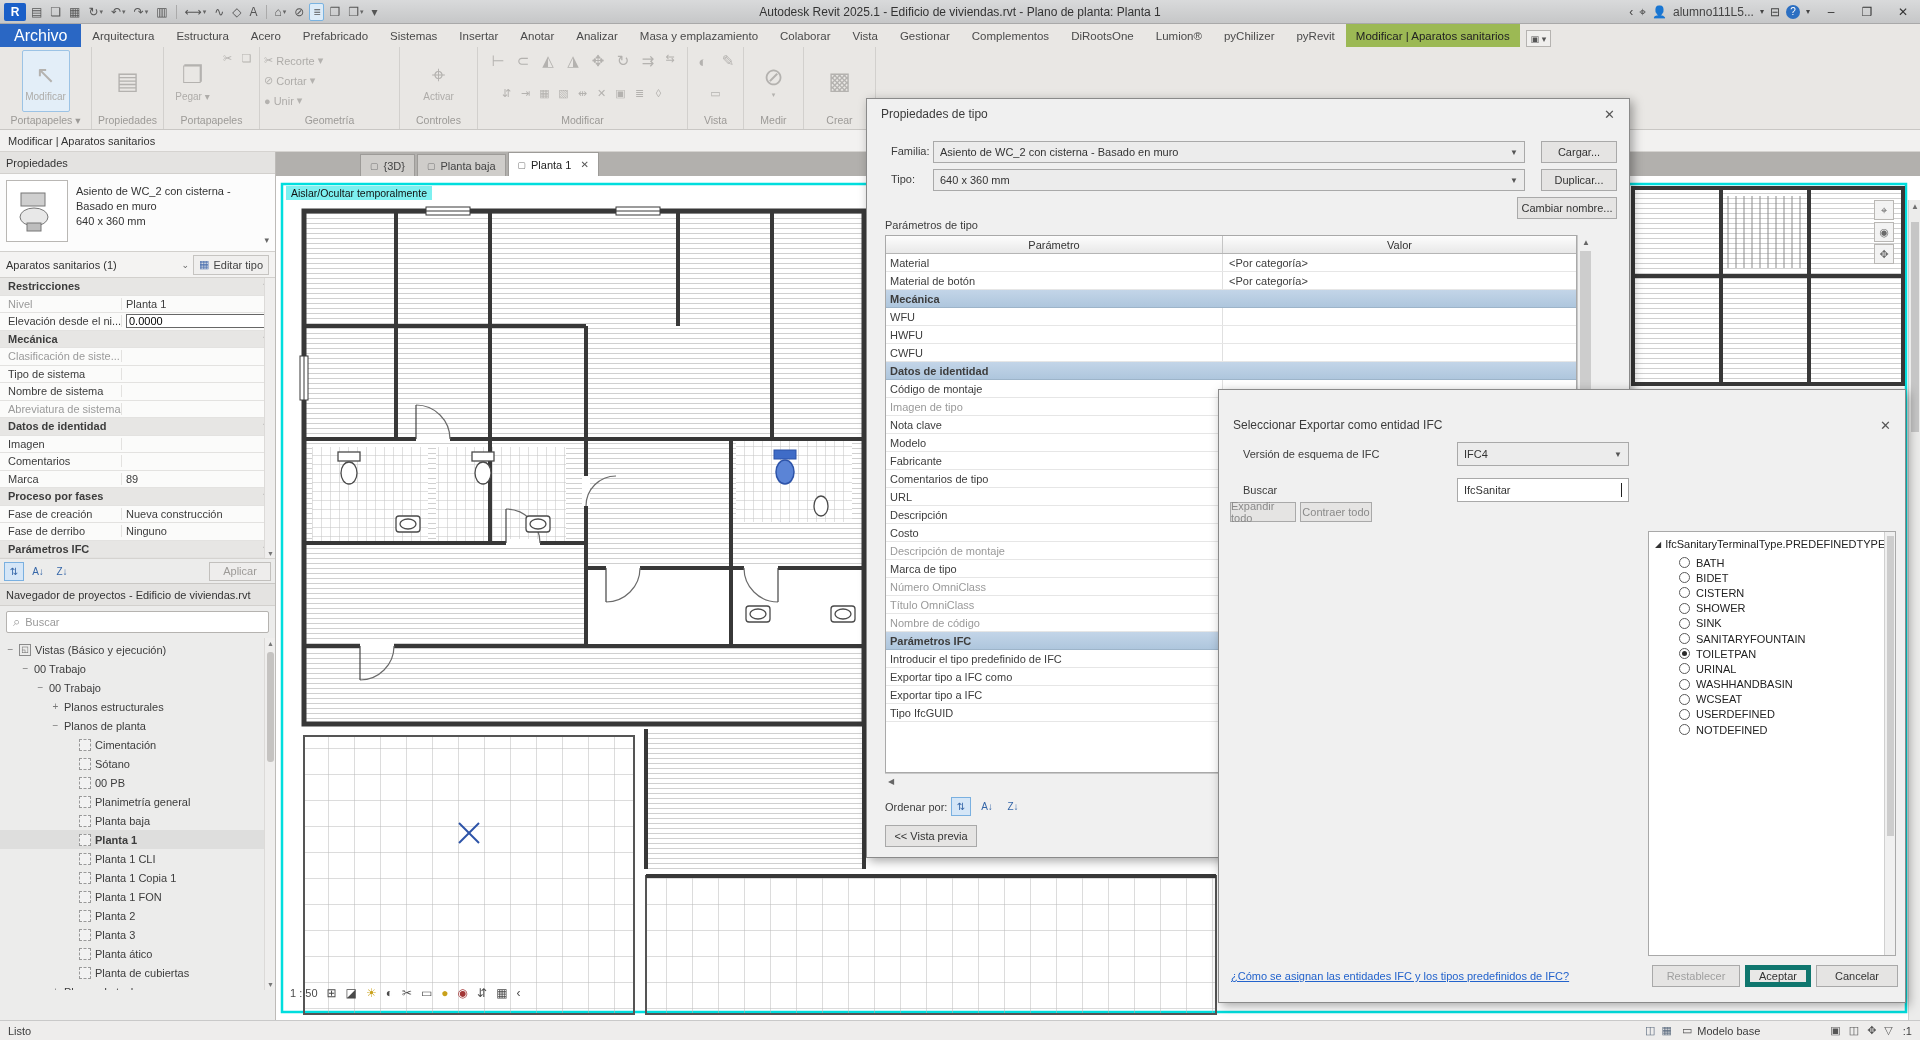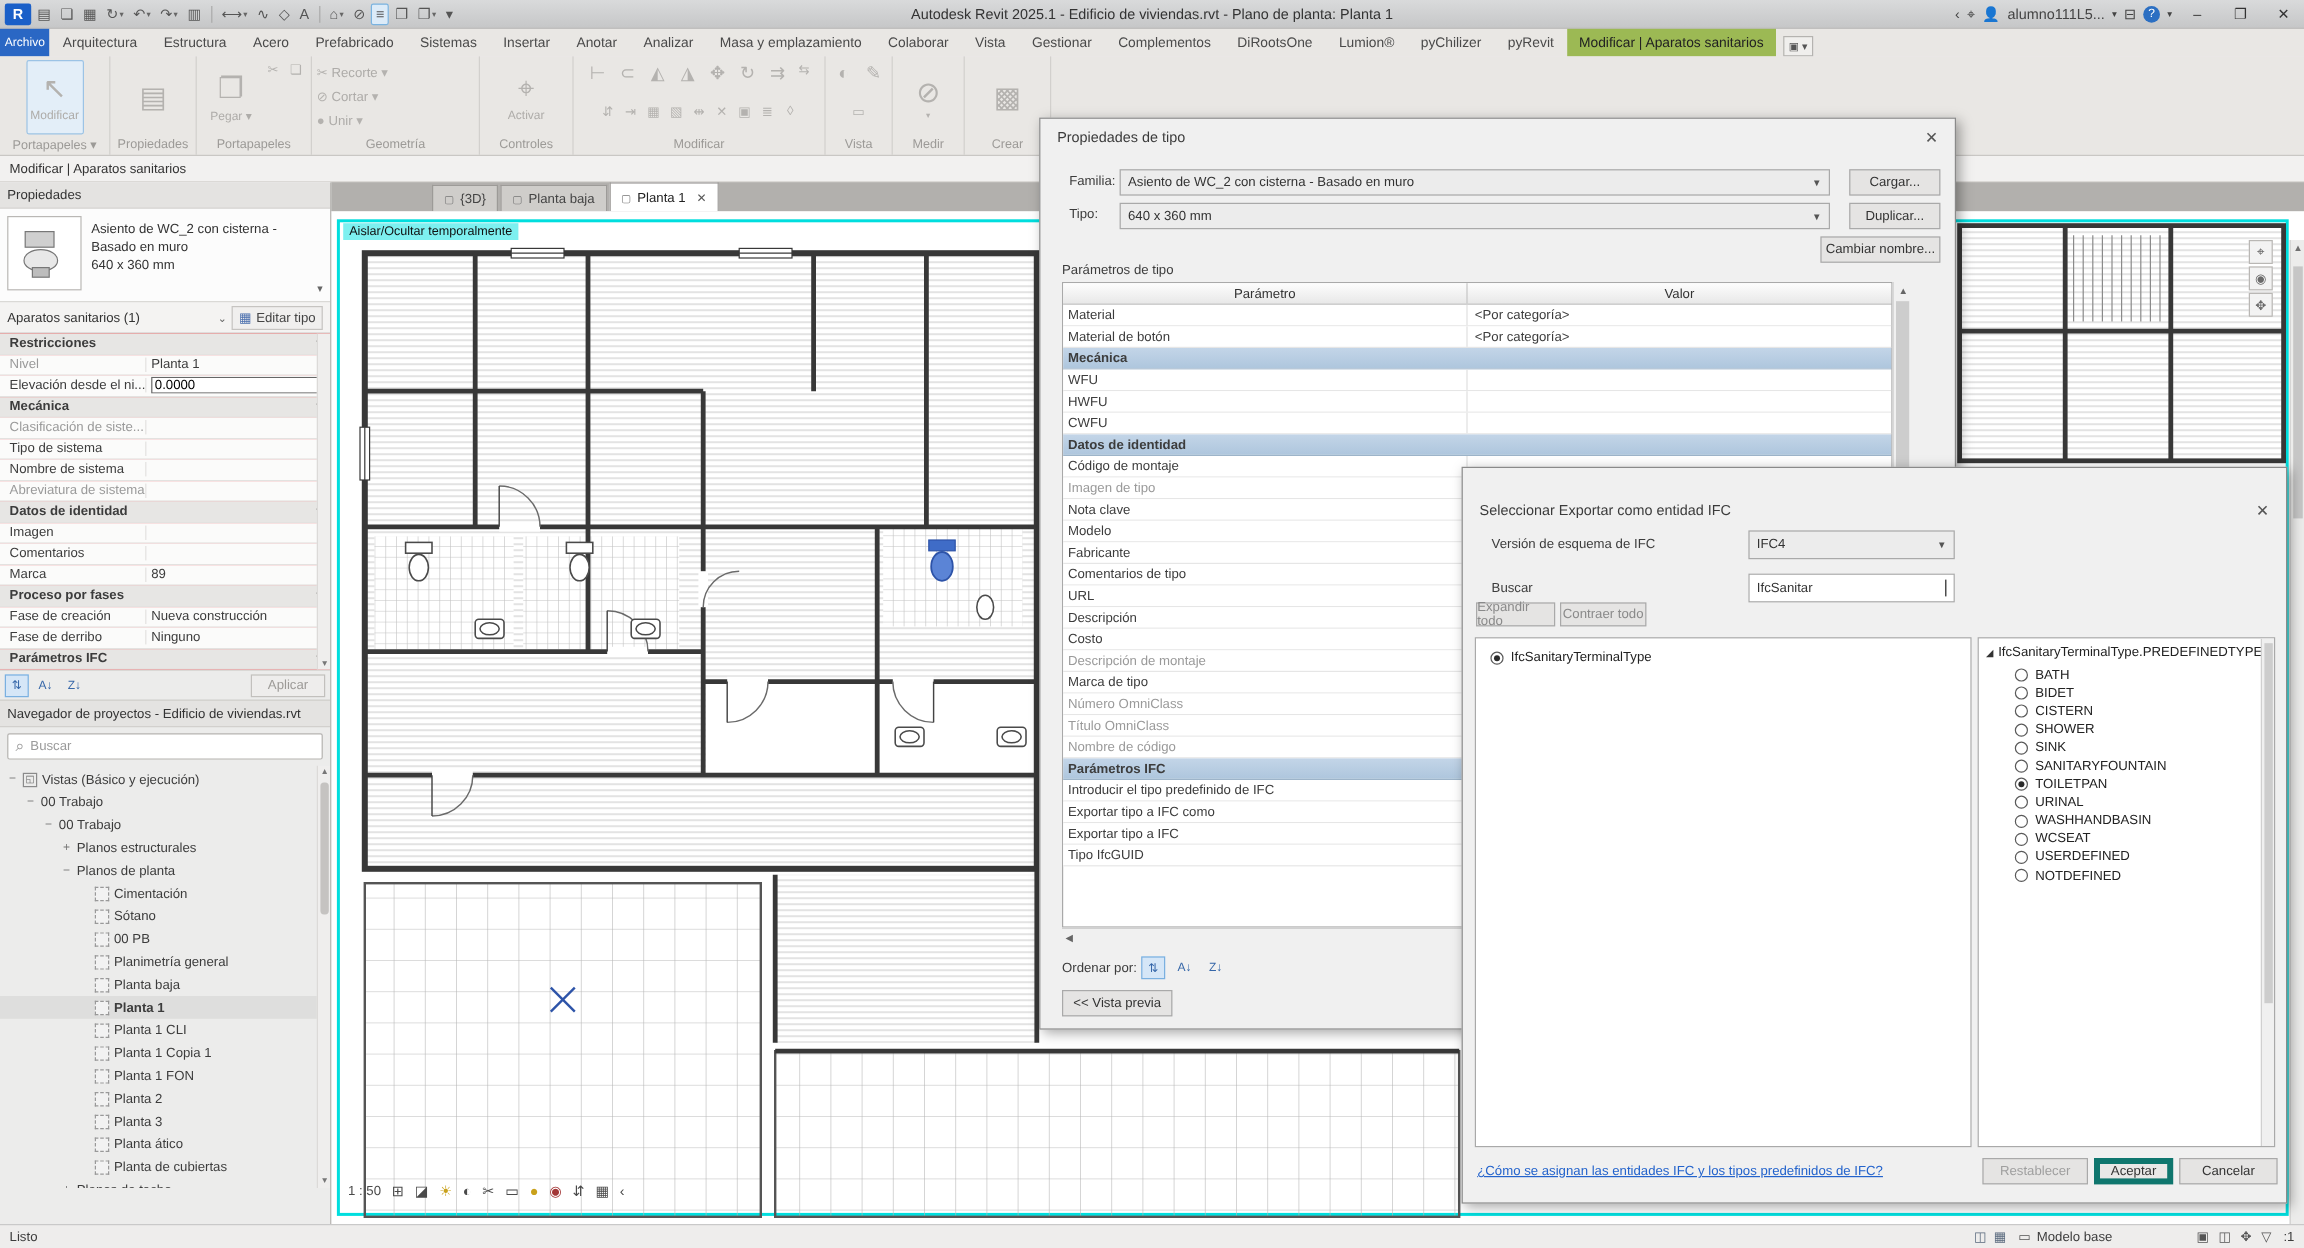--- a/index.html
+++ b/index.html
@@ -15,21 +15,21 @@
   .qicon.active{border:1px solid #7ab3e0;background:#dcebf8;}
   .qsep{width:1px;height:14px;background:#aaa;margin:0 3px;}
   .title-text{position:absolute;left:0;right:0;text-align:center;font-size:12px;color:#333;pointer-events:none;}
   .title-right{margin-left:auto;display:flex;align-items:center;gap:6px;padding-right:2px;z-index:2;}
   .tr-item{color:#444;font-size:12px;display:flex;align-items:center;gap:3px;}
   .help-circle{width:14px;height:14px;border-radius:50%;background:#2c6fc2;color:#fff;font-size:10px;display:flex;align-items:center;justify-content:center;}
   .winbtn{width:30px;height:22px;display:flex;align-items:center;justify-content:center;color:#333;font-size:12px;}
 
   
   .tabrow{position:absolute;left:0;top:24px;width:1920px;height:23px;background:#e9e7e4;display:flex;align-items:flex-end;}
-  .ftab{height:23px;padding:0 4px;background:#2a67c4;color:#fff;display:flex;align-items:center;font-size:10px;}
+  .ftab{height:23px;padding:0 14px;background:#2a67c4;color:#fff;display:flex;align-items:center;font-size:16px;}
   .rtab{height:23px;padding:0 11px;display:flex;align-items:center;color:#4a4a4a;font-size:11.5px;}
   .ctab{height:23px;padding:0 10px;display:flex;align-items:center;background:#9cb954;color:#222;font-size:11.5px;}
   .tab-extra{display:flex;align-items:center;gap:2px;margin-left:6px;color:#555;border:1px solid #b5b3b0;height:17px;padding:0 4px;font-size:9px;background:#f0efed;}
 
   
   .ribbon{position:absolute;left:0;top:47px;width:1920px;height:83px;background:#e9e7e4;border-bottom:1px solid #c9c7c4;display:flex;}
   .rpanel{height:82px;border-right:1px solid #d2d0cd;display:flex;flex-direction:column;}
   .rbody{flex:1;display:flex;align-items:flex-start;justify-content:center;gap:3px;padding:3px 4px;flex-wrap:wrap;overflow:hidden;}
   .rlabel{height:15px;text-align:center;font-size:10.5px;color:#9c9a97;}
   .ric{color:#b4b2af;display:flex;flex-direction:column;align-items:center;justify-content:center;}
@@ -48,21 +48,21 @@
   
   .leftcol{position:absolute;left:0;top:152px;width:276px;height:868px;background:#ececeb;border-right:1px solid #bdbbb8;}
   .phead{height:22px;display:flex;align-items:center;padding:0 6px;color:#333;background:#e4e3e1;border-bottom:1px solid #d2d0cd;}
   .typecard{height:78px;background:#fcfcfc;border-bottom:1px solid #d2d0cd;display:flex;padding:6px;gap:8px;}
   .thumb{width:62px;height:62px;background:#fff;border:1px solid #b9b7b4;display:flex;align-items:center;justify-content:center;}
   .tc-text{flex:1;padding-top:4px;line-height:15px;color:#333;}
   .tc-arrow{align-self:flex-end;color:#666;font-size:9px;}
   .selrow{height:26px;display:flex;align-items:center;padding:0 6px;gap:4px;background:#f4f3f2;border-bottom:1px solid #d2d0cd;}
   .selrow .cat{flex:1;color:#333;}
   .editbtn{display:flex;align-items:center;gap:4px;border:1px solid #c6c4c1;background:#f0efee;height:20px;padding:0 5px;color:#444;}
-  .pgrid{height:280px;overflow:hidden;background:#ef4444;position:relative;}
+  .pgrid{height:280px;overflow:hidden;background:#22c55e;position:relative;}
   .prow{display:flex;height:17.5px;align-items:center;border-bottom:1px solid #e3e2e0;background:#fbfbfa;}
   .prow .pl{flex:0 0 122px;padding-left:8px;color:#3c3c3c;white-space:nowrap;overflow:hidden;border-right:1px solid #e3e2e0;}
   .prow .pv{flex:1;padding-left:4px;color:#3c3c3c;white-space:nowrap;overflow:hidden;}
   .prow.sec{background:#e7e6e4;font-weight:bold;}
   .prow.sec .pl{flex:1;border-right:none;}
   .prow.sec .pin{margin-left:auto;margin-right:6px;color:#888;font-weight:normal;font-size:9px;}
   .muted{color:#9a9a9a !important;}
   .pv input{width:96%;height:14px;border:1px solid #666;font-size:11px;padding:0 2px;font-family:"Liberation Sans",sans-serif;}
   .pscroll{position:absolute;right:0;top:0;width:11px;height:100%;background:#efeeed;border-left:1px solid #dcdad8;}
   .pscroll .dn{position:absolute;bottom:1px;left:2px;font-size:7px;color:#777;}
@@ -887,26 +887,20 @@
         <span class="ca">▼</span>
     </div>
     <div class="field-label" style="left:24px;top:94px;">Buscar</div>
     <div class="combo" style="left:238px;top:88px;width:172px;height:24px;background:#fff;">
       <span class="cv">IfcSanitar</span>
       <span style="width:1px;height:14px;background:#222;display:inline-block;"></span>
     </div>
     <div class="btn" style="left:11px;top:112px;width:66px;height:20px;color:#8a8a8a;">Expandir todo</div>
     <div class="btn" style="left:81px;top:112px;width:72px;height:20px;color:#8a8a8a;">Contraer todo</div>
 
-    <div class="ifc-pane" style="left:10px;top:141px;width:414px;height:425px;">
-      <div class="ritem" style="margin:10px 0 0 12px;">
-        <span class="radio on"></span>
-        <span>IfcSanitaryTerminalType</span>
-      </div>
-    </div>
     <div class="ifc-pane" style="left:429px;top:141px;width:248px;height:425px;">
       <div style="display:flex;align-items:center;gap:4px;margin:6px 0 0 6px;color:#222;">
         <span style="font-size:8px;color:#333;">◢</span>
         <span style="white-space:nowrap;">IfcSanitaryTerminalType.PREDEFINEDTYPE</span>
       </div>
       <div id="ifcopts" style="margin:5px 0 0 30px;">
           <div class="ritem" style="height: 15.2px;">
             <span class="radio"></span>
             <span>BATH</span>
           </div>

